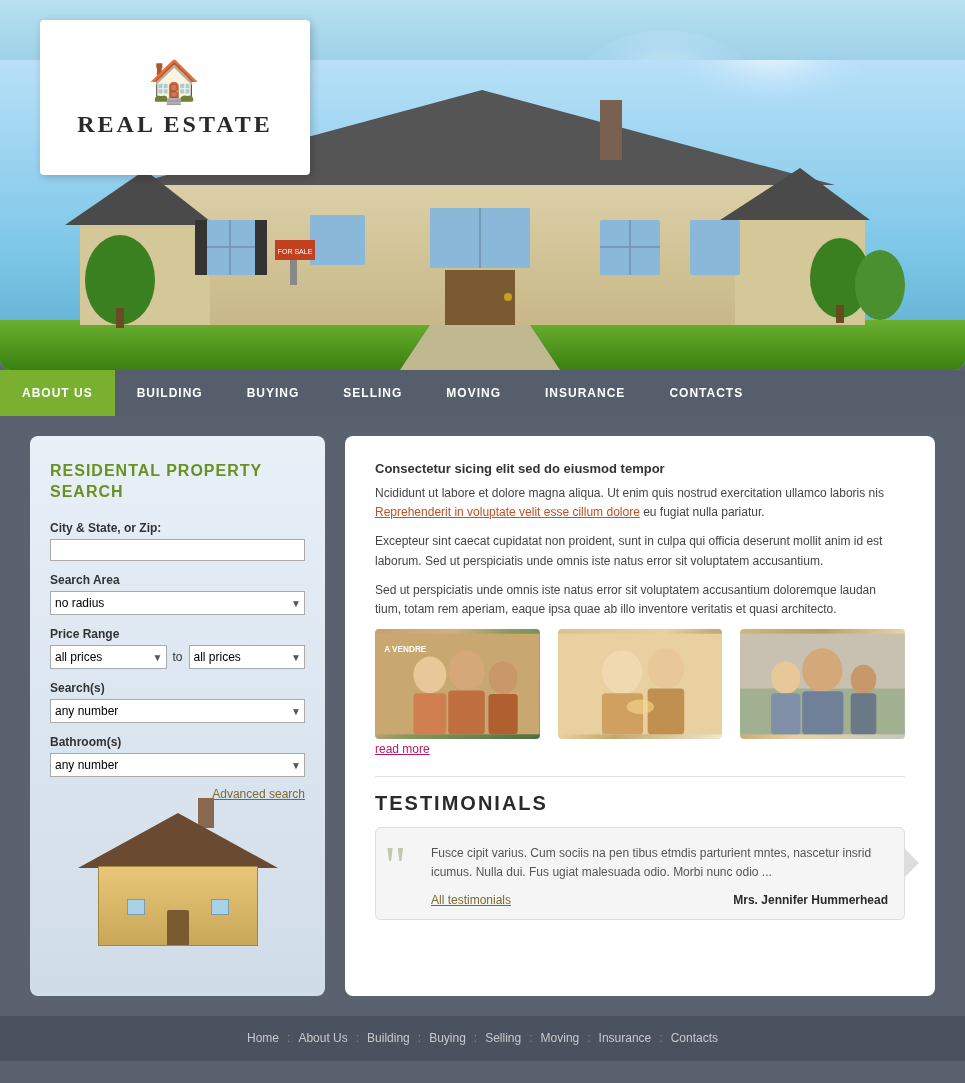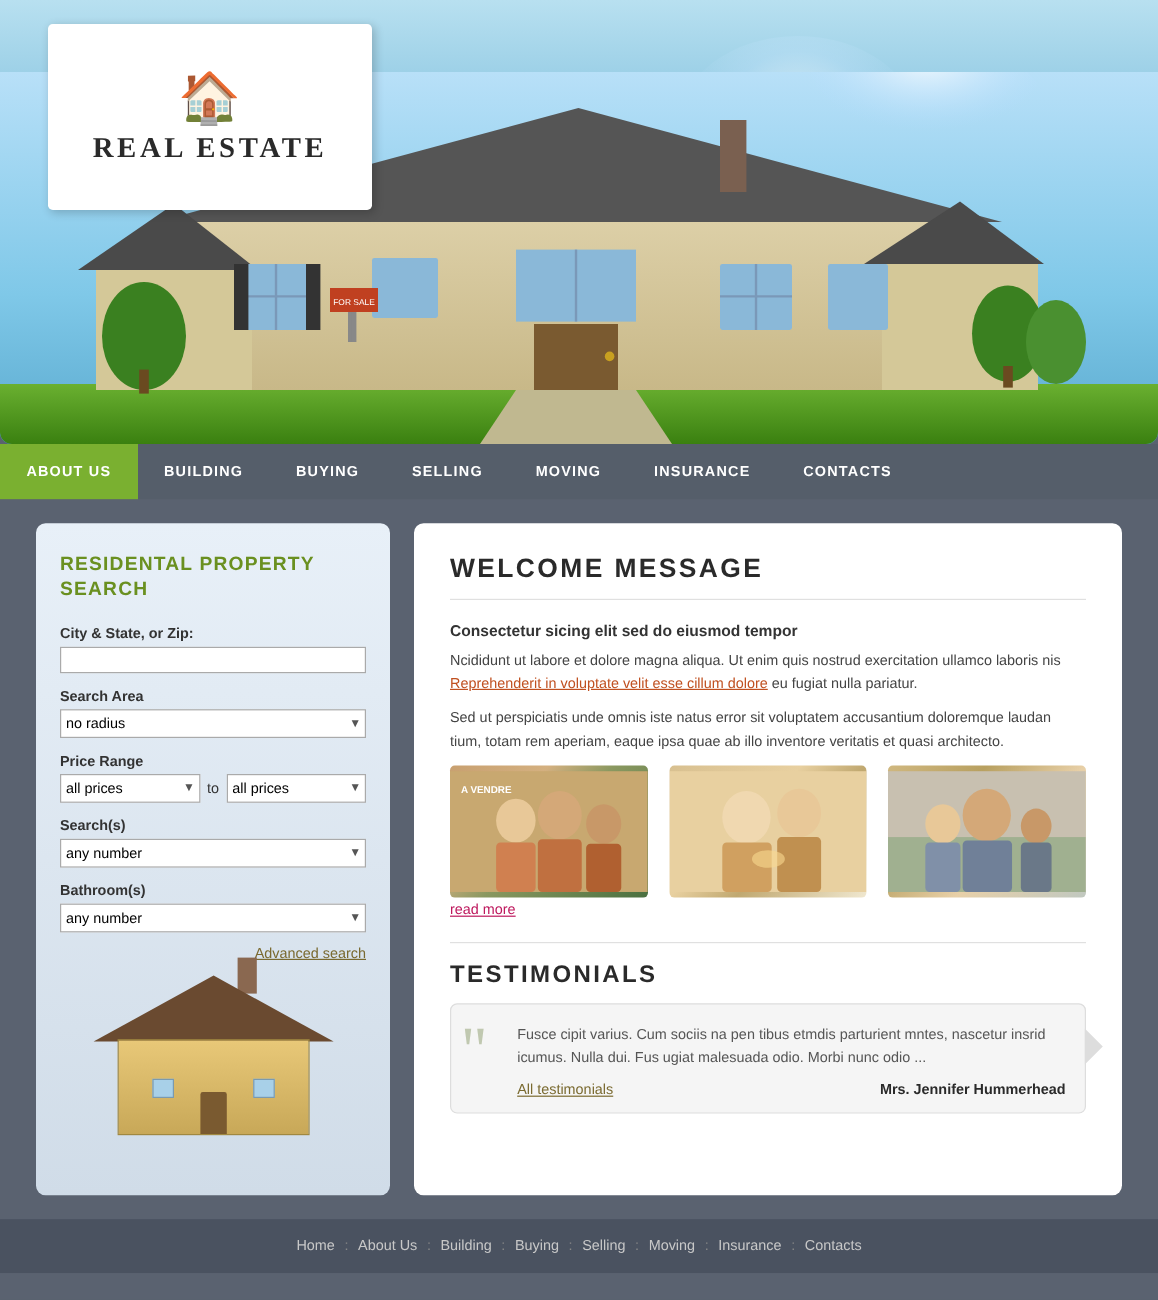--- a/index.html
+++ b/index.html
@@ -571,29 +571,29 @@
       <div class="css-house-roof"></div>
       <div class="css-house-body">
         <div class="css-house-window win-left"></div>
         <div class="css-house-window win-right"></div>
         <div class="css-house-door"></div>
       </div>
     </div>
   </div>
 
   <div id="content">
-    <div id="welcome-title">WELCOME MESSAGE</div>
 
     <p class="welcome-subtitle">Consectetur sicing elit sed do eiusmod tempor</p>
 
     <p class="welcome-text">
       <span>Ncididunt ut labore et dolore magna aliqua. Ut enim quis nostrud  exercitation ullamco laboris nis</span>
       <a class="welcome-link">Reprehenderit in voluptate velit esse cillum dolore</a>
       <span> eu fugiat nulla pariatur.</span>
     </p>
+    <p class="welcome-text">Excepteur sint caecat cupidatat non proident, sunt in culpa qui officia deserunt mollit anim id est laborum. Sed ut perspiciatis unde omnis iste natus error sit voluptatem accusantium.</p>
     <p class="welcome-text">Sed ut perspiciatis unde omnis iste natus error sit voluptatem accusantium doloremque laudan tium, totam rem aperiam, eaque ipsa quae ab illo inventore veritatis et quasi architecto.</p>
 
     
     <div class="photos-row">
       <div class="photo-box photo-family-1">
         <svg width="100%" height="100%" viewBox="0 0 180 110">
           <rect width="180" height="110" fill="#c8a870"></rect>
           <ellipse cx="60" cy="45" rx="18" ry="20" fill="#e8c898"></ellipse>
           <ellipse cx="100" cy="40" rx="20" ry="22" fill="#d4a878"></ellipse>
           <ellipse cx="140" cy="48" rx="16" ry="18" fill="#c89868"></ellipse>

